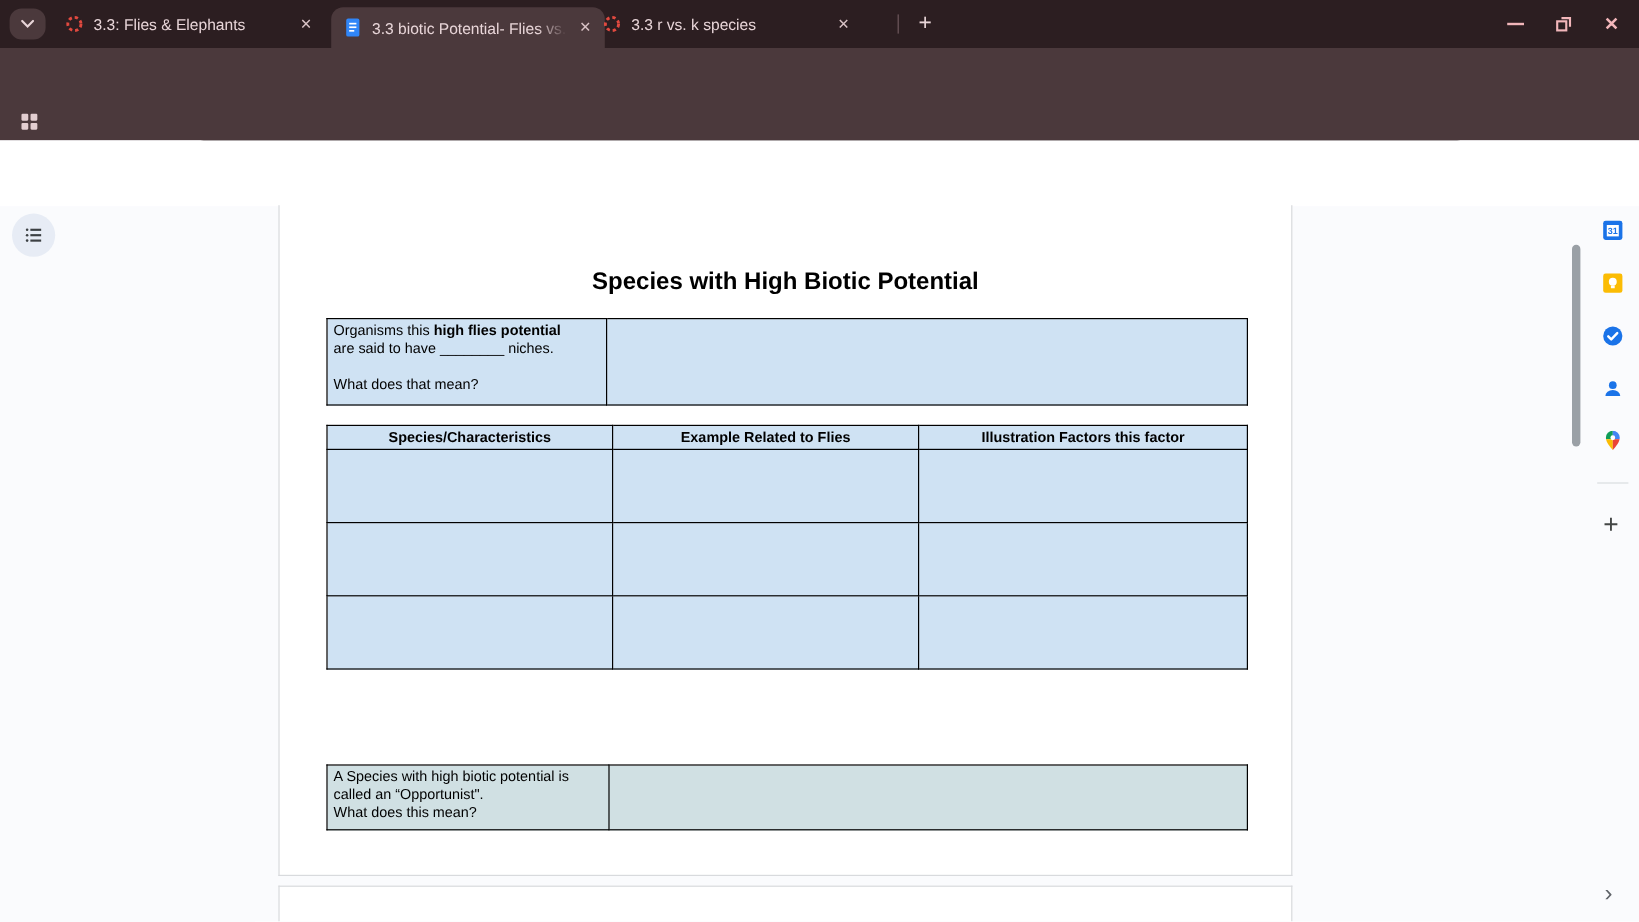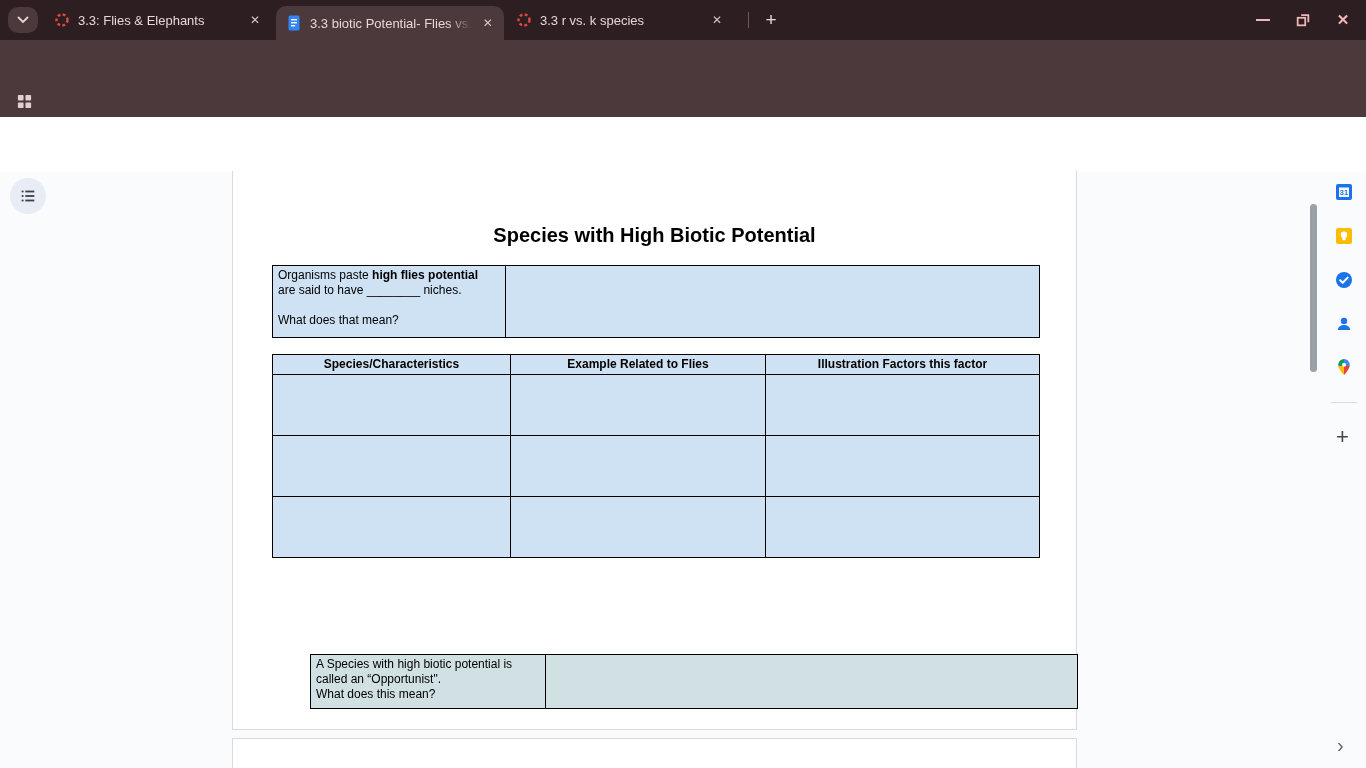--- a/index.html
+++ b/index.html
@@ -8,21 +8,21 @@
   #screen { position:relative; width:1366px; height:768px; background:#fafbfd; overflow:hidden; }
 
   
   .tabstrip { position:absolute; left:0; top:0; width:1366px; height:40px; background:#2c1e21; }
   .tab-search-btn { position:absolute; left:8px; top:7px; width:30px; height:26px; border-radius:10px; background:#4b393c; display:flex; align-items:center; justify-content:center; cursor:pointer; }
   .tab { position:absolute; top:6px; height:28px; display:flex; align-items:center; color:#e8d5d8; font-size:13px; }
   .tab .fav { width:16px; height:16px; margin:0 8px 0 10px; flex:0 0 auto; }
   .tab .t-title { white-space:nowrap; overflow:hidden; flex:1 1 auto; }
   .tab .t-close { width:18px; height:18px; margin:0 8px; border-radius:50%; display:flex; align-items:center; justify-content:center; font-size:12px; color:#d9c3c6; cursor:pointer; }
   .tab1 { left:44px; width:228px; }
-  .tab3 { left:506px; width:228px; }
+  .tab3 { left:492px; width:228px; }
   .tab-active { left:276px; width:228px; top:6px; height:34px; background:#4b393c; border-radius:10px 10px 0 0; }
   .tab-active .t-title { position:relative; }
   .tab-active .t-title::after { content:""; position:absolute; right:0; top:0; bottom:0; width:24px; background:linear-gradient(90deg, rgba(75,57,60,0), #4b393c); }
   .tab-divider { position:absolute; left:748px; top:12px; width:1px; height:16px; background:#6e585c; }
   .newtab-btn { position:absolute; left:758px; top:8px; width:26px; height:26px; border-radius:50%; color:#e8d5d8; font-size:19px; line-height:24px; text-align:center; cursor:pointer; }
   .win-controls { position:absolute; right:0; top:0; height:40px; display:flex; align-items:center; gap:18px; padding-right:12px; }
   .win-btn { width:22px; height:22px; display:flex; align-items:center; justify-content:center; color:#f2b6ba; cursor:pointer; }
   .win-min-bar { width:14px; height:2px; background:#f2b6ba; }
   .win-close-x { font-size:15px; font-weight:bold; }
 
@@ -337,21 +337,21 @@
     <div class="doc-abs" style="left:272px; top:93px;">
       <table class="doctbl bg-blue">
         <colgroup>
             <col style="width:233px">
             <col style="width:534px">
           </colgroup>
         <tbody>
             <tr style="height:72px">
           <td>
             <div>
-              <span>Organisms paste </span><span style="font-weight:bold">high flies potential</span>
+              <span>Organisms this </span><span style="font-weight:bold">high flies potential</span>
             </div>
             <div>are said to have ________ niches.</div>
             <div style="height:15px"></div>
             <div>What does that mean?</div>
           </td>
           <td></td>
         </tr>
       </tbody>
         </table>
     </div>
@@ -382,21 +382,21 @@
         <tr style="height:61px">
               <td></td>
               <td></td>
               <td></td>
             </tr>
       </tbody>
         </table>
     </div>
 
 
-    <div class="doc-abs" style="left:272px; top:482px;margin-left:38px;">
+    <div class="doc-abs" style="left:272px; top:465px;">
       <table class="doctbl bg-green">
         <colgroup>
             <col style="width:235px">
             <col style="width:532px">
           </colgroup>
         <tbody>
             <tr style="height:54px">
           <td>
             <div>A Species with high biotic potential is</div>
             <div>called an “Opportunist".</div>

